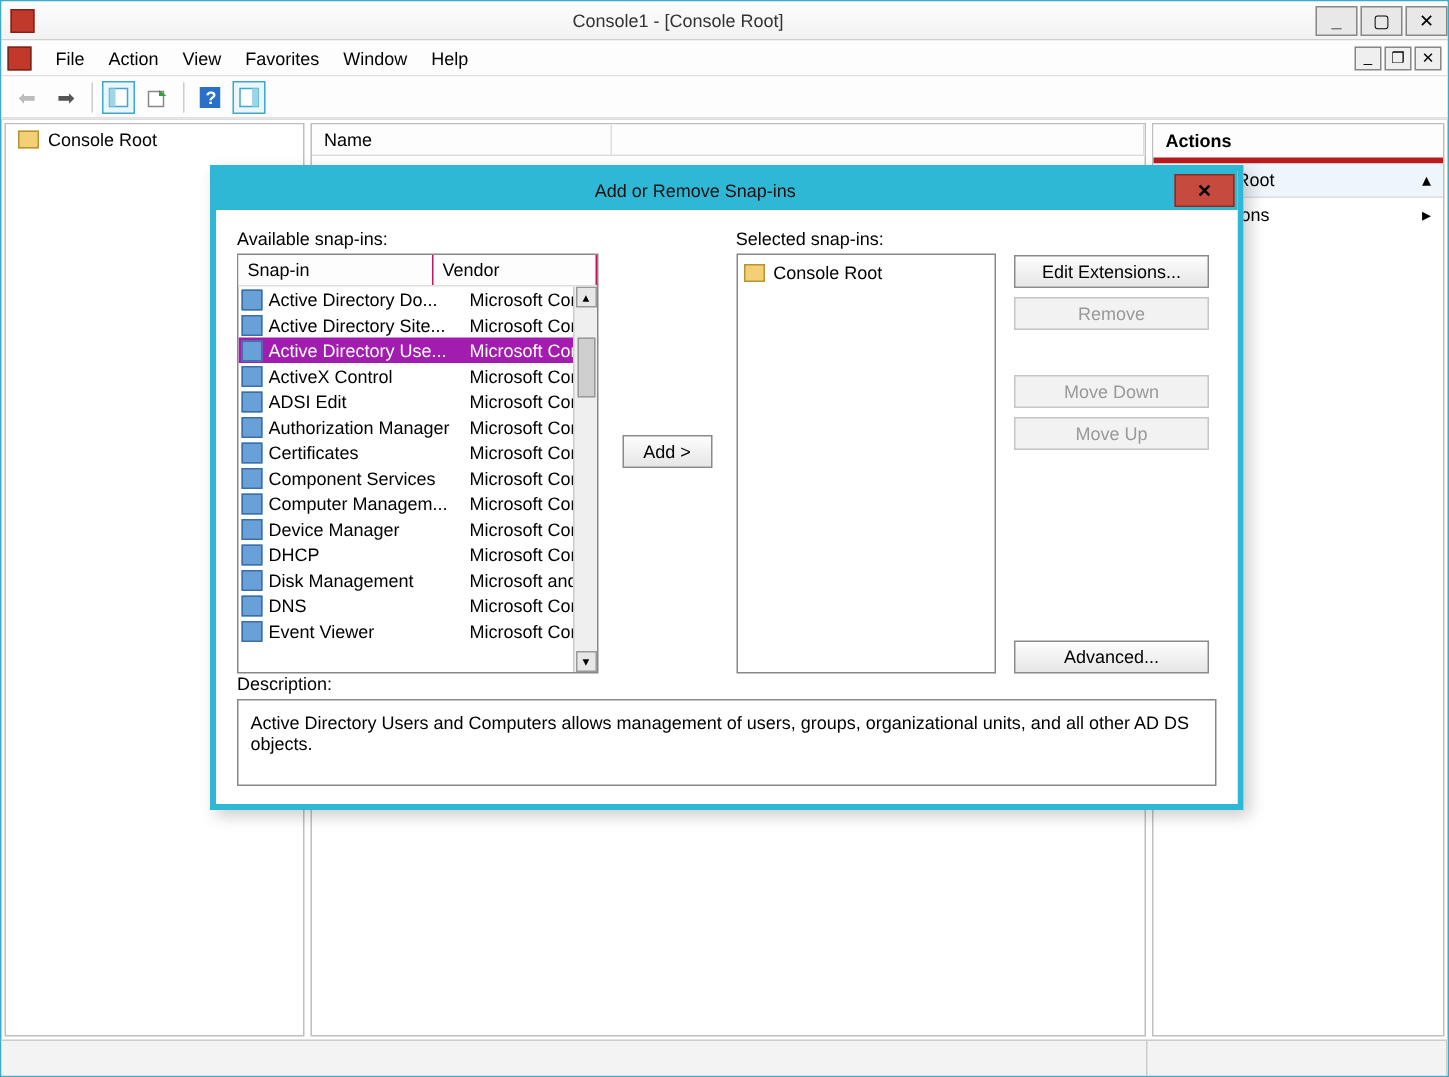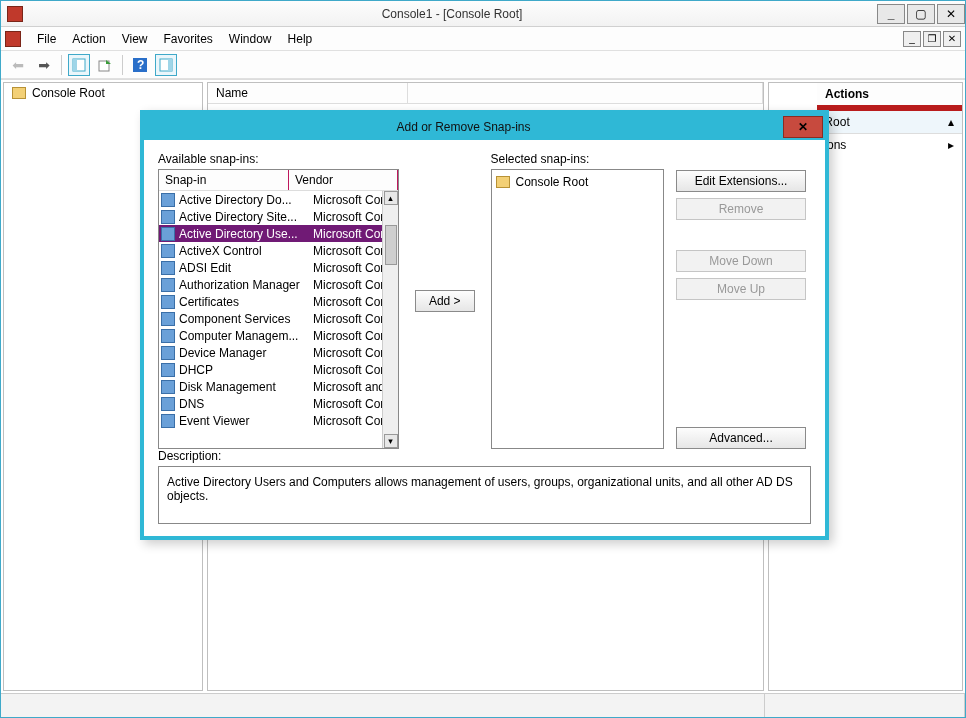--- a/index.html
+++ b/index.html
@@ -24,42 +24,42 @@
 .tb-btn.boxed{border:1px solid #3fa9c9;background:#eaf6fb;}
 .tb-sep{width:1px;height:20px;background:#ccc;margin:0 2px;}
 
 .content{flex:1;display:flex;border-top:1px solid #ddd;}
 .tree-pane{width:200px;border:1px solid #bfbfbf;margin:2px;background:#fff;}
 .tree-item{display:flex;align-items:center;gap:6px;padding:3px 8px;background:#fff;}
 .center-pane{flex:1;margin:2px;border:1px solid #bfbfbf;display:flex;flex-direction:column;}
 .col-header-row{display:flex;border-bottom:1px solid #ddd;background:#fdfdfd;}
 .col-header{padding:3px 8px;border-right:1px solid #ddd;}
 .actions-pane{width:195px;border:1px solid #bfbfbf;margin:2px;background:#fff;display:flex;flex-direction:column;}
-.actions-hdr{padding:4px 8px;font-weight:bold;border-bottom:6px solid #b91c1c;background:#fdfdfd;margin-left:48px;}
+.actions-hdr{padding:4px 8px;font-weight:bold;border-bottom:4px solid #b91c1c;background:#fdfdfd;}
 .actions-section{padding:4px 8px;background:#eef6fb;border-bottom:1px solid #ddd;display:flex;justify-content:space-between;align-items:center;}
 .actions-link{padding:4px 8px;display:flex;justify-content:space-between;align-items:center;}
 .statusbar{height:24px;border-top:1px solid #ccc;background:#f3f3f3;display:flex;}
 .status-seg{border-right:1px solid #ccc;height:100%;}
 
 
 .dialog{position:absolute;left:140px;top:110px;width:689px;height:430px;border:4px solid #2fb8d6;background:#fff;display:flex;flex-direction:column;box-shadow:4px 4px 10px rgba(0,0,0,0.2);}
 .dlg-title{height:26px;background:#2fb8d6;display:flex;align-items:center;color:#111;}
 .dlg-title .t{flex:1;text-align:center;}
 .dlg-close{width:40px;height:22px;background:#c74a3e;border:1px solid #8a2c22;display:flex;align-items:center;justify-content:center;margin-right:2px;color:#000;font-weight:bold;}
 .dlg-body{flex:1;padding:12px 14px;display:flex;flex-direction:column;background:#fff;}
 .intro{color:#333;margin-bottom:12px;line-height:1.35;}
 .columns{display:flex;gap:12px;flex:1;min-height:0;}
 .avail-col{width:250px;display:flex;flex-direction:column;}
 .label{margin-bottom:3px;}
 .listbox{border:1px solid #888;background:#fff;flex:1;display:flex;flex-direction:column;min-height:0;}
 .list-hdr{display:flex;background:#fdfdfd;border-bottom:1px solid #ddd;}
 .list-hdr .lh{padding:3px 6px;border-right:1px solid #be185d;}
 .list-rows{flex:1;overflow:hidden;position:relative;}
 .lrow{display:flex;align-items:center;height:17px;padding:0 2px;gap:4px;}
-.lrow.sel{background:#701a75;color:#fff;}
+.lrow.sel{background:#a21caf;color:#fff;}
 .lrow .c1{width:130px;white-space:nowrap;overflow:hidden;text-overflow:ellipsis;}
 .lrow .c2{flex:1;white-space:nowrap;overflow:hidden;text-overflow:ellipsis;}
 .snap-icon{width:14px;height:14px;flex-shrink:0;background:#6aa0d8;border:1px solid #3a6fa8;}
 .vscroll{position:absolute;right:0;top:0;bottom:0;width:16px;background:#efefef;border-left:1px solid #ccc;display:flex;flex-direction:column;align-items:center;}
 .sc-btn{width:14px;height:14px;border:1px solid #999;background:#e7e7e7;font-size:9px;display:flex;align-items:center;justify-content:center;}
 .sc-thumb{width:12px;flex:0 0 40px;background:#cfcfcf;border:1px solid #999;margin-top:20px;}
 
 .mid-col{width:70px;display:flex;align-items:center;justify-content:center;}
 .btn{border:1px solid #8a8a8a;background:linear-gradient(#fdfdfd,#e6e6e6);padding:3px 0;text-align:center;cursor:default;}
 .btn.disabled{color:#999;background:#f2f2f2;border-color:#c5c5c5;}

